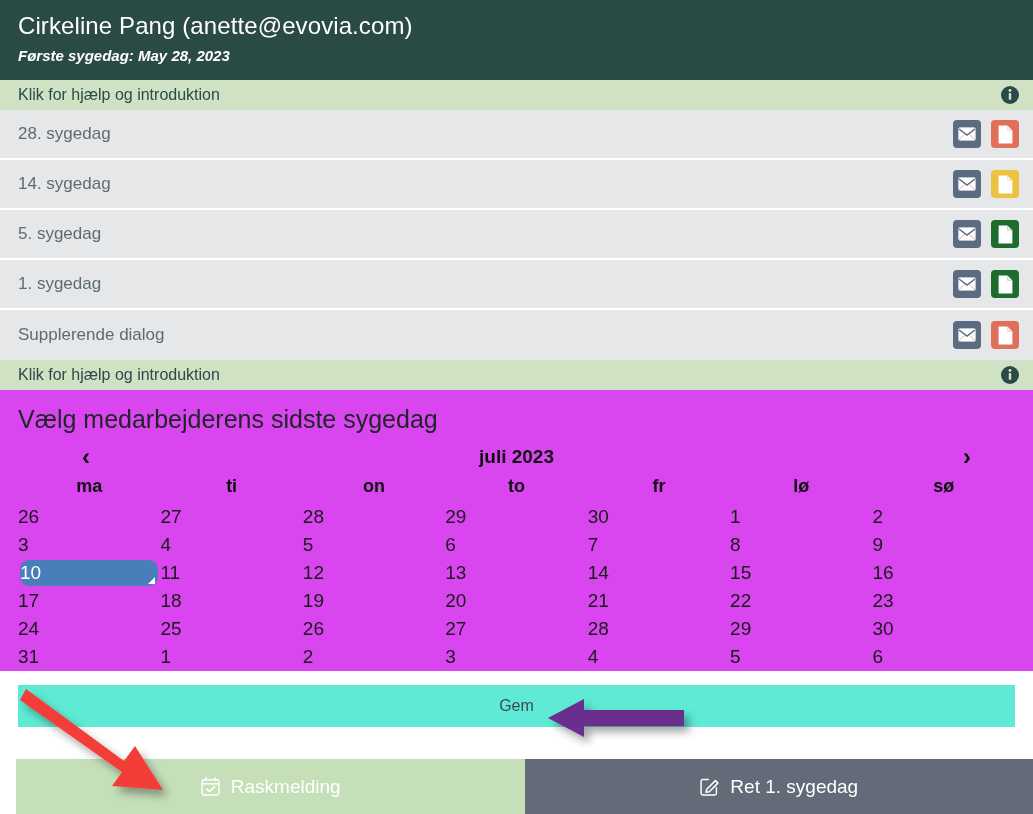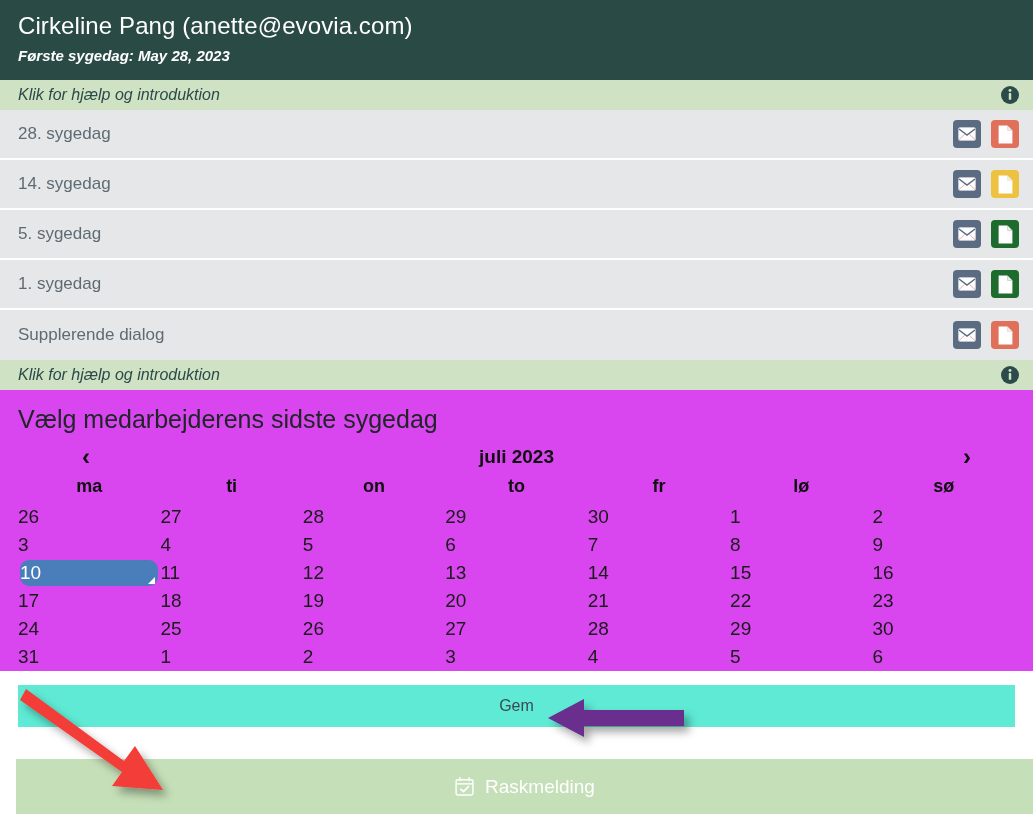--- a/index.html
+++ b/index.html
@@ -45,21 +45,20 @@
     height: 30px;
     display: flex;
     align-items: center;
     justify-content: space-between;
     padding: 0 14px 0 18px;
   }
   .helpbar-text {
     color: #2d4a4a;
     font-size: 16px;
     line-height: 18px;
-    font-style: italic;
   }
   .info-icon {
     width: 18px;
     height: 18px;
     display: block;
   }
 
   
   .rows { background: #ffffff; }
   .row {
@@ -431,20 +430,29 @@
       <span>
         <svg class="foot-icon" width="21" height="21" viewBox="0 0 20 20" fill="none" stroke="#ffffff" stroke-width="1.4">
           <rect x="2" y="3.5" width="16" height="14.5" rx="1.6"></rect>
           <path d="M2 7.5 H18"></path>
           <path d="M5.6 1.6 V4.4 M14.4 1.6 V4.4" stroke-linecap="round"></path>
           <path d="M6.4 12.4 L9 14.9 L13.8 10.1" stroke-width="1.6" stroke-linecap="round" stroke-linejoin="round"></path>
         </svg>
       </span>
       <span class="foot-label">Raskmelding</span>
     </div>
+    <div class="foot-btn gray">
+      <span>
+        <svg class="foot-icon" width="21" height="21" viewBox="0 0 20 20" fill="none" stroke="#ffffff" stroke-width="1.4">
+          <path d="M16.6 10.6 V16.4 A1.6 1.6 0 0 1 15 18 H3.6 A1.6 1.6 0 0 1 2 16.4 V5 A1.6 1.6 0 0 1 3.6 3.4 H9.4"></path>
+          <path d="M7.4 12.6 L15.6 4.4 L18 6.8 L9.8 15 L6.6 15.4 Z" stroke-linejoin="round"></path>
+        </svg>
+      </span>
+      <span class="foot-label">Ret 1. sygedag</span>
+    </div>
   </div>
 
   <svg class="annot" id="red-arrow" width="210" height="134">
     <defs>
       <filter id="sh" x="-30%" y="-30%" width="180%" height="180%">
         <feDropShadow dx="5" dy="6" stdDeviation="4" flood-color="#000" flood-opacity="0.35"></feDropShadow>
       </filter>
     </defs>
     <g filter="url(#sh)">
       <path d="M26 9 L124 81 L135 66 L163 110 L112 106 L122 92 L20 20 Z" fill="#f33c38"></path>

